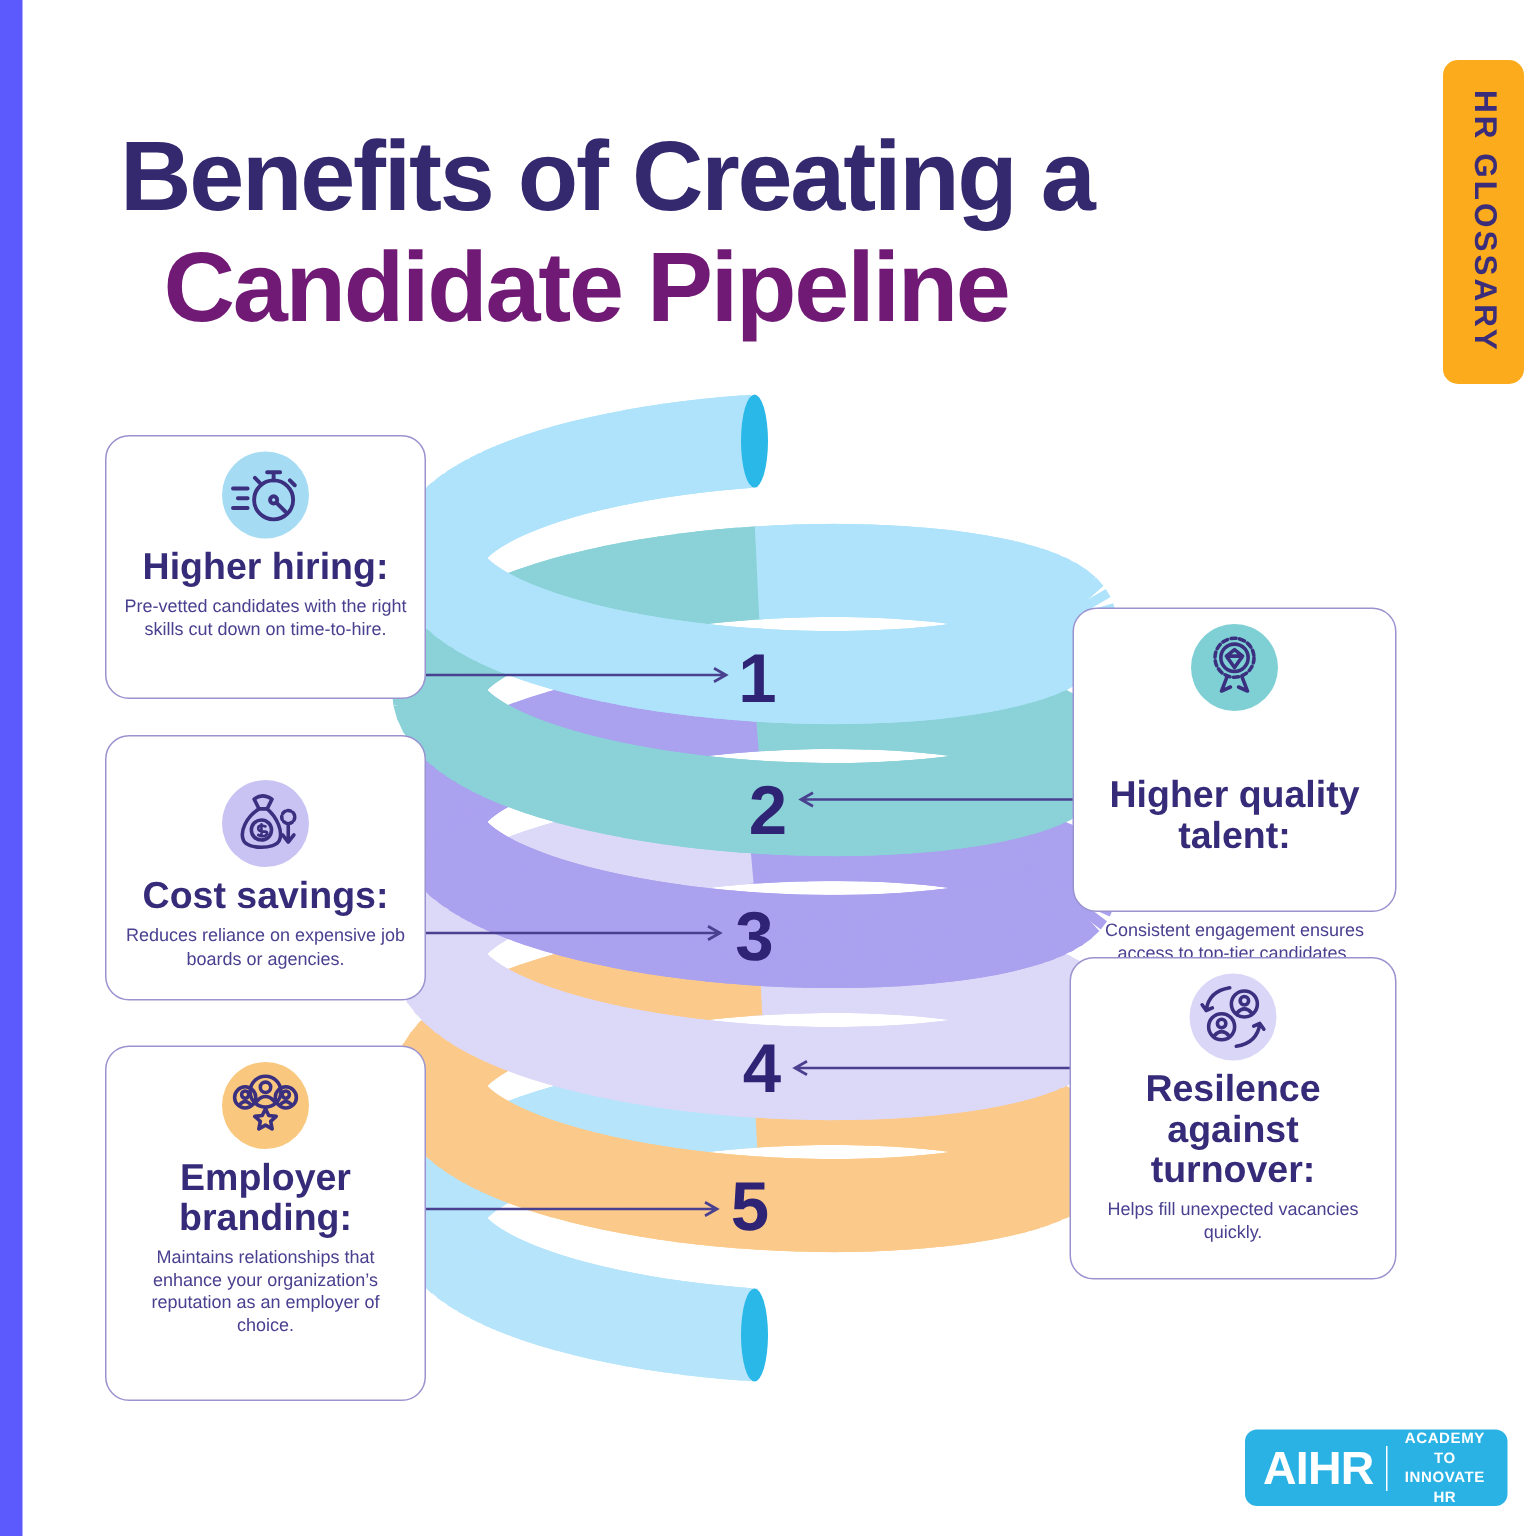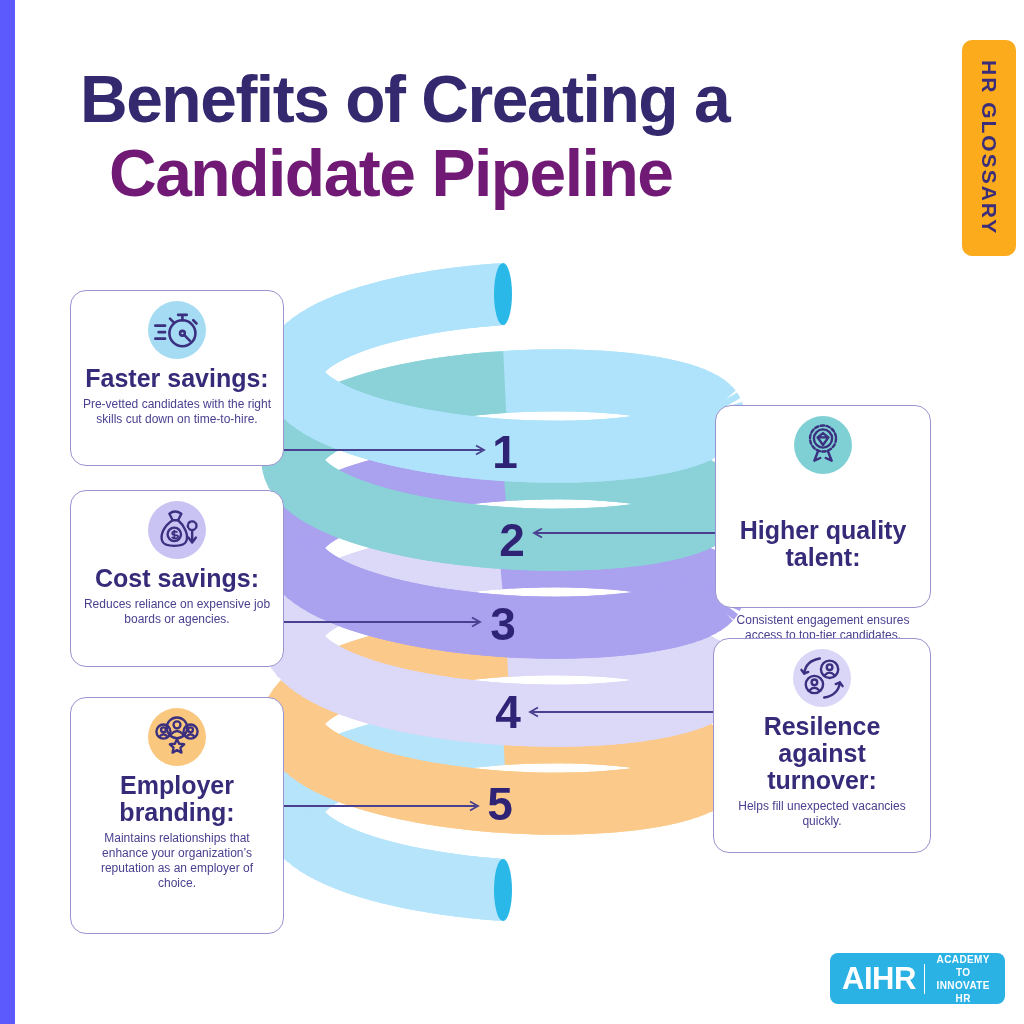--- a/index.html
+++ b/index.html
@@ -35,21 +35,21 @@
   .card-title{
     margin-top:6px;font-weight:700;font-size:25px;line-height:1.08;color:#362b79;
   }
   .card-desc{
     margin-top:5px;font-size:12px;line-height:1.26;color:#4a4090;
   }
   .card1{left:70px;top:290px;width:214px;height:176px;}
   .card2{left:715px;top:405px;width:216px;height:203px;gap:37px;}
   .card2 .card-title{max-width:180px;}
   .card2 .card-desc{max-width:192px;}
-  .card3{left:70px;top:490px;width:214px;height:177px;}
+  .card3{left:70px;top:490px;width:214px;height:177px;justify-content:center;}
   .card3 .card-desc{max-width:198px;}
   .card4{left:713px;top:638px;width:218px;height:215px;}
   .card4 .card-title{max-width:132px;}
   .card4 .card-desc{max-width:182px;}
   .card5{left:70px;top:697px;width:214px;height:237px;}
   .card5 .card-title{max-width:142px;}
   .card5 .card-desc{max-width:190px;}
   .card1 .card-desc{max-width:206px;}
   .footer-logo{
     position:absolute;left:830px;top:953px;width:175px;height:51px;border-radius:8px;
@@ -60,21 +60,21 @@
   .tagline{font-weight:700;font-size:10px;line-height:1.3;letter-spacing:0.4px;text-align:center;}
 </style>
 </head>
 <body>
 
 <div class="canvas">
 
   <div class="accent-bar" style="background: rgb(92, 90, 252);"></div>
 
   <div class="title">
-    <div class="line" style="color: rgb(52, 41, 111);">Benefits of Creating a</div>
+    <div class="line" style="color: rgb(52, 41, 111); margin-top: 18px;">Benefits of Creating a</div>
     <div class="line" style="color: #701a75; margin-left: 29px;">Candidate Pipeline</div>
   </div>
 
   <div class="tag" style="background: rgb(251, 171, 28);">
     <span class="tag-label" style="color: rgb(59, 45, 122);">HR GLOSSARY</span>
   </div>
 
   <svg class="spiral-svg" viewBox="0 0 1024 1024" xmlns="http://www.w3.org/2000/svg">
     <g id="helix-g">
         <path d="M515.9 469.2 L488.5 471.1" stroke="#aaa1ef" stroke-width="62" fill="none"></path>
@@ -675,21 +675,21 @@
     <div class="icon-circle" style="background: rgb(165, 220, 243);">
       <svg width="52" height="52" viewBox="0 0 48 48" fill="none" stroke="#3b2f80" stroke-width="2.4" stroke-linecap="round">
         <circle cx="29" cy="27" r="12"></circle>
         <path d="M25 10 h8 M29 10 v5"></path>
         <path d="M39 15 l3 3 M20.5 16.5 l-3 -3"></path>
         <circle cx="29" cy="27" r="2.2"></circle>
         <path d="M30.8 28.8 L36 34"></path>
         <path d="M4 20 h9 M7 26 h6 M4 32 h9"></path>
       </svg>
     </div>
-    <div class="card-title">Faster savings:</div>
+    <div class="card-title">Higher hiring:</div>
     <div class="card-desc">Pre-vetted candidates with the right skills cut down on time-to-hire.</div>
   </div>
 
   <div class="card card2">
     <div class="icon-circle" style="background: rgb(127, 208, 212);">
       <svg width="52" height="52" viewBox="0 0 48 48" fill="none" stroke="#3b2f80" stroke-width="2.2" stroke-linecap="round" stroke-linejoin="round">
         <circle cx="24" cy="18" r="12" stroke-dasharray="3.2 2.2"></circle>
         <circle cx="24" cy="18" r="8.4"></circle>
         <path d="M24 13 l5 4 -5 7 -5 -7 z M19 17 h10"></path>
         <path d="M19.5 29.5 l-3.5 9 5.5 -2.5 M28.5 29.5 l3.5 9 -5.5 -2.5"></path>

